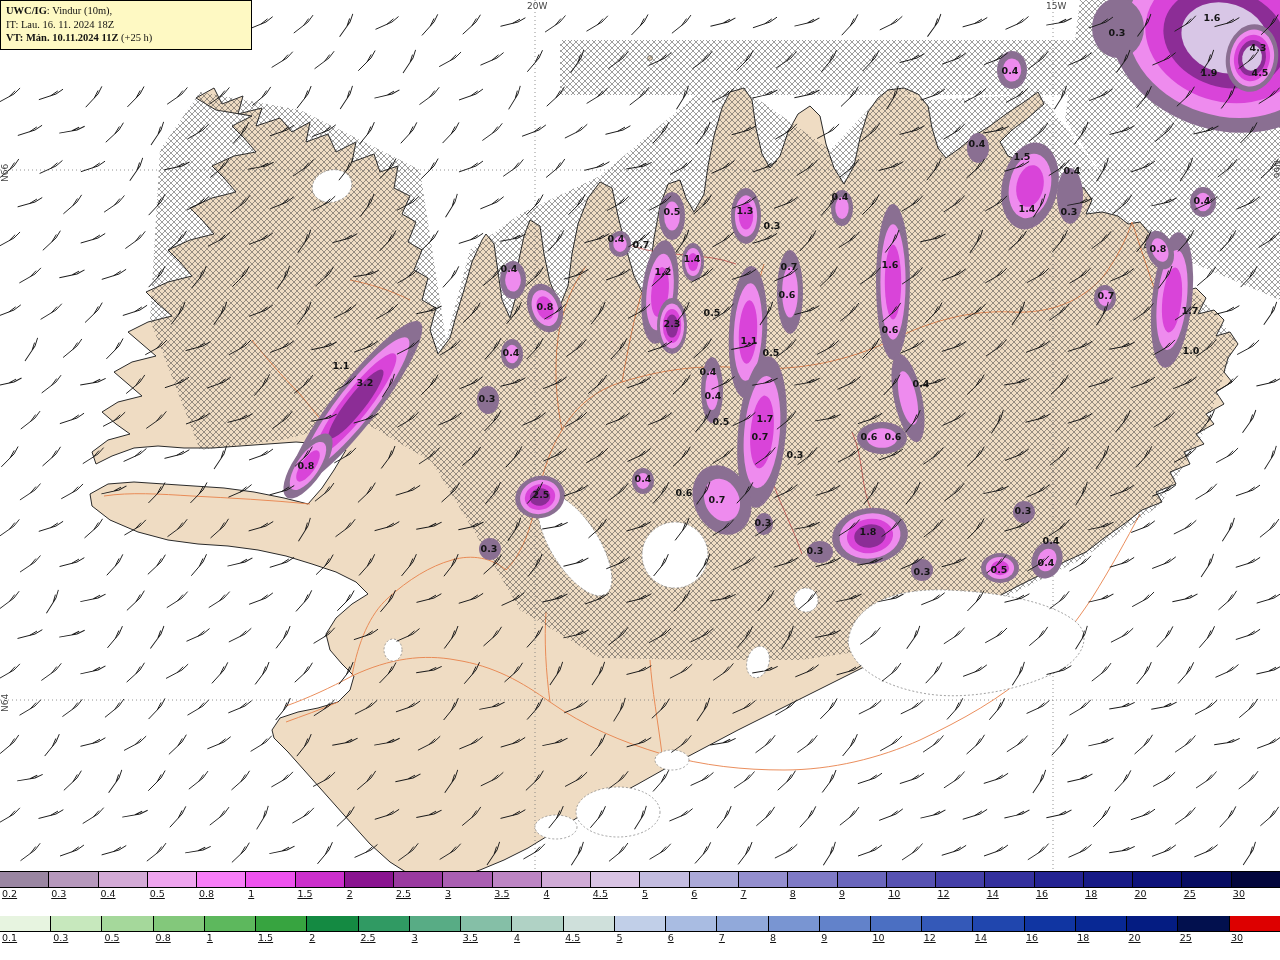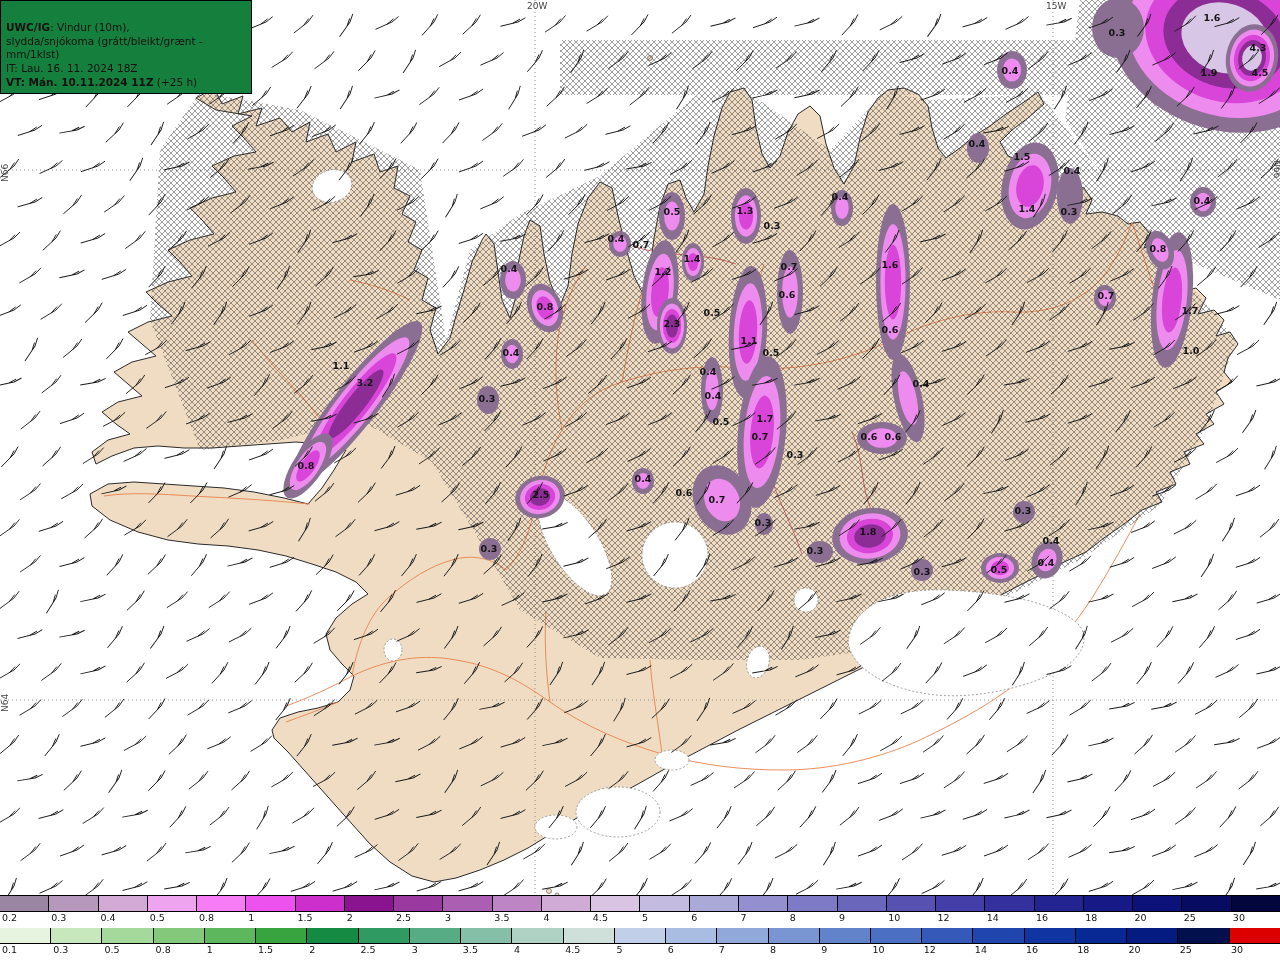--- a/index.html
+++ b/index.html
@@ -4,37 +4,37 @@
 <style>
   html,body{margin:0;padding:0;}
   body{
     width:1280px;height:960px;position:relative;overflow:hidden;background:#fff;
     font-family:"DejaVu Sans","Liberation Sans",sans-serif;color:#111;
   }
   .map-wrap{position:absolute;inset:0;}
   svg{display:block;}
   
   .title-box{
-    position:absolute;top:0;left:0;width:240px;background:#15803d;
-    border:1px solid #000;padding:20px 5px 4px 5px;z-index:7;
+    position:absolute;top:0;left:0;width:240px;background:#fef9c3;
+    border:1px solid #000;padding:3px 5px 4px 5px;z-index:7;font-family:Liberation Serif, serif;
   }
   .tb-line{font-size:10.5px;line-height:1.3;}
   .bold{font-weight:bold;}
   
   .plabel{font-size:9.5px;font-weight:700;fill:#141414;text-anchor:middle;}
   .gridlbl{font-size:9px;fill:#444;}
   
   .legend{
     position:absolute;left:0;bottom:0;width:1280px;background:#fff;z-index:7;
     border-top:1px solid #000;
   }
   .bar{display:flex;height:15px;border-bottom:1px solid #000;}
   .seg{flex:1;border-right:1px solid #000;box-sizing:border-box;}
   .seg:last-child{border-right:none;}
-  .lblrow{display:flex;height:16px;}
+  .lblrow{display:flex;height:28px;text-decoration:underline;}
   .lbl{flex:1;font-size:9.5px;line-height:12px;padding-left:2px;box-sizing:border-box;}
 </style>
 </head>
 <body>
 
 <div class="map-wrap">
 <svg id="mapsvg" width="1280" height="960" viewBox="0 0 1280 960">
   <defs>
     <pattern id="xhatch" width="6" height="6" patternUnits="userSpaceOnUse">
       <path d="M0,6 l6,-6 M0,0 l6,6" stroke="#3c3c3c" stroke-width="0.5"></path>
@@ -2615,21 +2615,20 @@
     <text transform="translate(8,712) rotate(-90)" class="gridlbl">N64</text>
     <text transform="translate(1274,160) rotate(90)" class="gridlbl">N66</text>
   </g>
 </svg>
 </div>
 
 <div class="title-box">
   <div class="tb-line">
     <span class="bold">UWC/IG</span><span>: Vindur (10m),</span>
   </div>
-  <div class="tb-line">slydda/snjókoma (grátt/bleikt/grænt - mm/1klst)</div>
   <div class="tb-line">IT: Lau. 16. 11. 2024 18Z</div>
   <div class="tb-line">
     <span class="bold">VT: Mán. 10.11.2024 11Z</span><span> (+25 h)</span>
   </div>
 </div>
 
 <div class="legend">
   <div class="bar" id="bar-snow">
       <div class="seg" style="background: rgb(154, 134, 162);"></div>
       <div class="seg" style="background: rgb(182, 152, 188);"></div>

